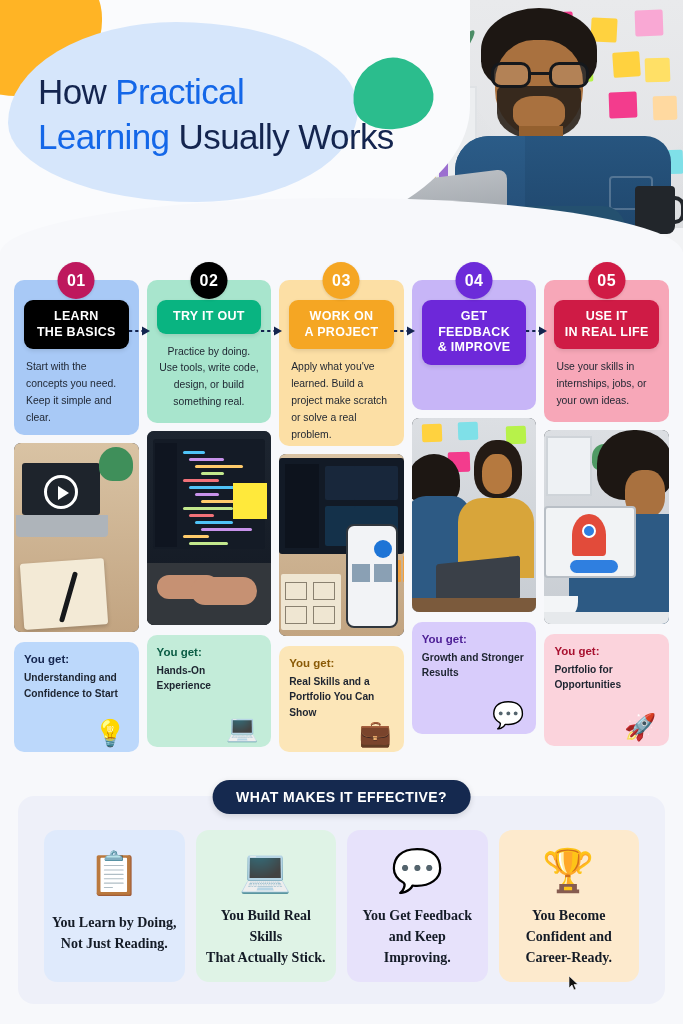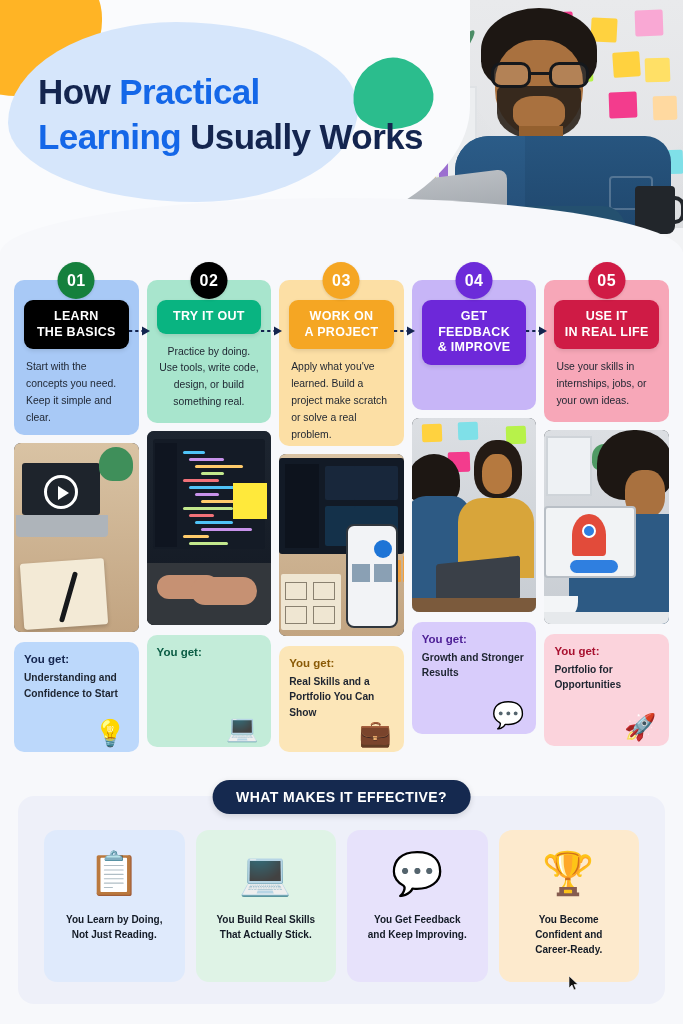--- a/index.html
+++ b/index.html
@@ -65,21 +65,21 @@
     position:absolute; left:8px; top:22px; width:350px; height:180px;
     background:#d6e6fb; border-radius: 48% 52% 46% 54% / 56% 48% 52% 44%;
   }
   .blob-green {
     position:absolute; left:352px; top:58px; width:80px; height:72px;
     background:#2bbd8d; border-radius: 52% 48% 40% 60% / 56% 60% 40% 44%;
     transform: rotate(-18deg);
   }
   .hero-title {
     position:absolute; left:38px; top:70px; width:400px;
-    font-size: 35px; line-height: 1.28; font-weight: 700; letter-spacing:-0.6px;
+    font-size: 35px; line-height: 1.28; font-weight: 400; letter-spacing:-0.6px;
     color:#14254f;
   }
   .hero-title .accent { color:#1467e8; }
 
   
   .steps { position:absolute; left:14px; top:262px; width:655px; height:490px; display:flex; gap:8px; }
   .step { position:relative; flex:1; display:flex; flex-direction:column; }
   .badge {
     position:absolute; left:50%; top:0; transform:translate(-50%,0);
     width:37px; height:37px; border-radius:50%;
@@ -139,21 +139,21 @@
   .eff-panel {
     position:absolute; left:18px; top:796px; width:647px; height:208px;
     background:#eef0f9; border-radius:16px;
   }
   .eff-grid { position:absolute; left:44px; top:830px; width:595px; display:flex; gap:11px; }
   .eff-card {
     flex:1; border-radius:13px; padding:16px 8px 14px; text-align:center;
     height:152px; display:flex; flex-direction:column; align-items:center; justify-content:flex-start;
   }
   .eff-icon { font-size:42px; line-height:1; margin-bottom:10px; height:56px; display:flex; align-items:center;}
-  .eff-text { font-size:10px; font-weight:800; line-height:1.5; color:#141b26; }
+  .eff-text { font-size:14px; font-weight:800; line-height:1.5; color:#141b26;font-family:Liberation Serif, serif; }
   .cursor { position:absolute; left:569px; top:976px; width:11px; height:15px; z-index:9; }
 </style>
 </head>
 <body>
 
 <div id="root">
 
   <div class="hero">
 
     <div class="hero-photo">
@@ -214,21 +214,21 @@
       <span>How </span><span class="accent">Practical</span><br>
       <span class="accent">Learning</span><span> Usually Works</span>
     </h1>
 
     <div class="hero-wave"></div>
   </div>
 
   <div class="steps" id="steps-row">
       <div class="step s1">
     <div class="step-bg" style="background:#e7f0fd"></div>
-    <div class="badge" style="background:#15803d">01</div>
+    <div class="badge" style="background:#be185d">01</div>
     <div class="step-head" style="background:#a8c9f6">
       <div class="pill" style="background:#000000">
         <span>LEARN</span><br><span>THE BASICS</span>
       </div>
       <div class="step-desc">Start with the concepts you need. Keep it simple and clear.</div>
     </div>
     <svg class="arrow" viewBox="0 0 22 12">
         <line x1="0" y1="6" x2="14" y2="6" stroke="#14254f" stroke-width="2.2" stroke-dasharray="3.2 3"></line>
         <path d="M13 1.5 L21 6 L13 10.5 Z" fill="#14254f"></path>
       </svg>
@@ -280,20 +280,21 @@
             <div class="codeline" style="left:36px;top:104px;width:26px;background:#ffcb6b;"></div>
             <div class="codeline" style="left:42px;top:111px;width:39px;background:#c3e88d;"></div>
      <div class="note-yellow" style="right:4px;top:52px;width:34px;height:36px;"></div>
      <div style="position:absolute;left:0;bottom:0;width:100%;height:62px;background:#33373c;"></div>
      <div style="position:absolute;left:10px;bottom:26px;width:62px;height:24px;background:#c69173;border-radius:12px;"></div>
      <div style="position:absolute;right:14px;bottom:20px;width:66px;height:28px;background:#c69173;border-radius:14px;"></div>
    </div>
         </div>
     <div class="outcome" style="background:#c3ecd9">
       <div class="yg" style="color:#0a5c44">You get:</div>
+      <div class="ot">Hands-On Experience</div>
       <div class="emoji">💻</div>
     </div>
       </div>
       <div class="step s3">
     <div class="step-bg" style="background:#fdf2dd"></div>
     <div class="badge" style="background:#f5a623">03</div>
     <div class="step-head" style="background:#fcdfa5">
       <div class="pill" style="background:#f5a623">
         <span>WORK ON</span><br><span>A PROJECT</span>
       </div>

